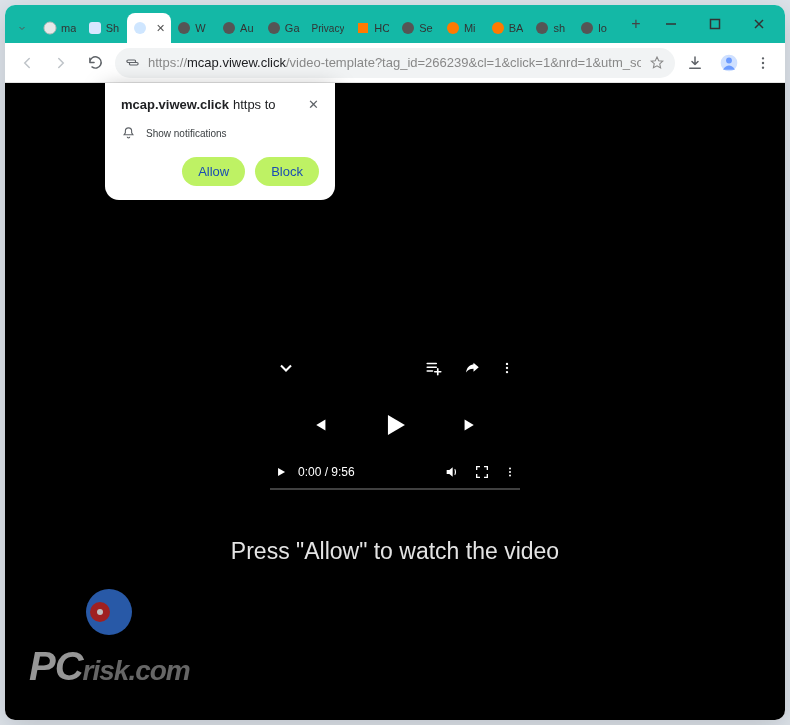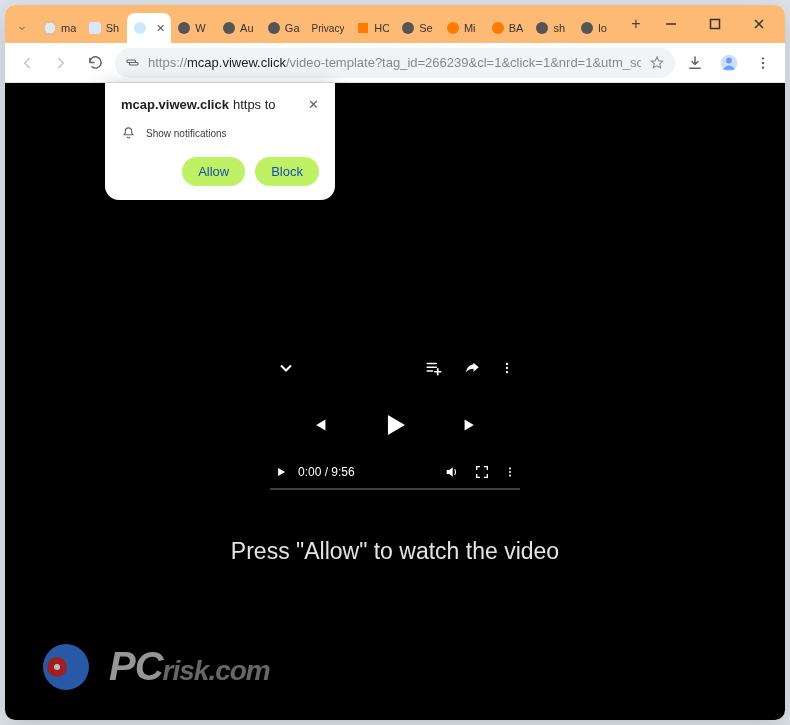--- a/index.html
+++ b/index.html
@@ -25,21 +25,21 @@
       background: #fff;
       border-radius: 10px;
       overflow: hidden;
       display: flex;
       flex-direction: column;
       box-shadow: 0 8px 30px rgba(0,0,0,0.15);
     }
     
     .tabbar {
       height: 38px;
-      background: #fdba74;
+      background: #14b8a6;
       display: flex;
       align-items: center;
       padding: 0 4px;
       gap: 0;
     }
     .tab {
       height: 30px;
       max-width: 48px;
       flex: 1 1 40px;
       border-radius: 8px 8px 0 0;
@@ -215,26 +215,27 @@
       left: 0; right: 0;
       top: 455px;
       text-align: center;
       color: #e4e4e4;
       font-size: 23px;
       font-weight: 300;
     }
     
     .watermark {
       position: absolute;
-      left: 38px;
+      left: 24px;
       bottom: 30px;
       display: flex;
       align-items: center;
-      gap: 20px;
+      gap: 8px;
       opacity: 0.75;
+      flex-direction: column;
     }
     .wmcircle {
       width: 46px; height: 46px; border-radius: 50%;
       background: #3677df;
       position: relative;
     }
     .wmcircle::before, .wmcircle::after{
       content:''; position:absolute; border-radius:50%;
     }
     .wmcircle::before{ width:20px;height:20px;background:#d52b2b; left:4px; top:13px;}

